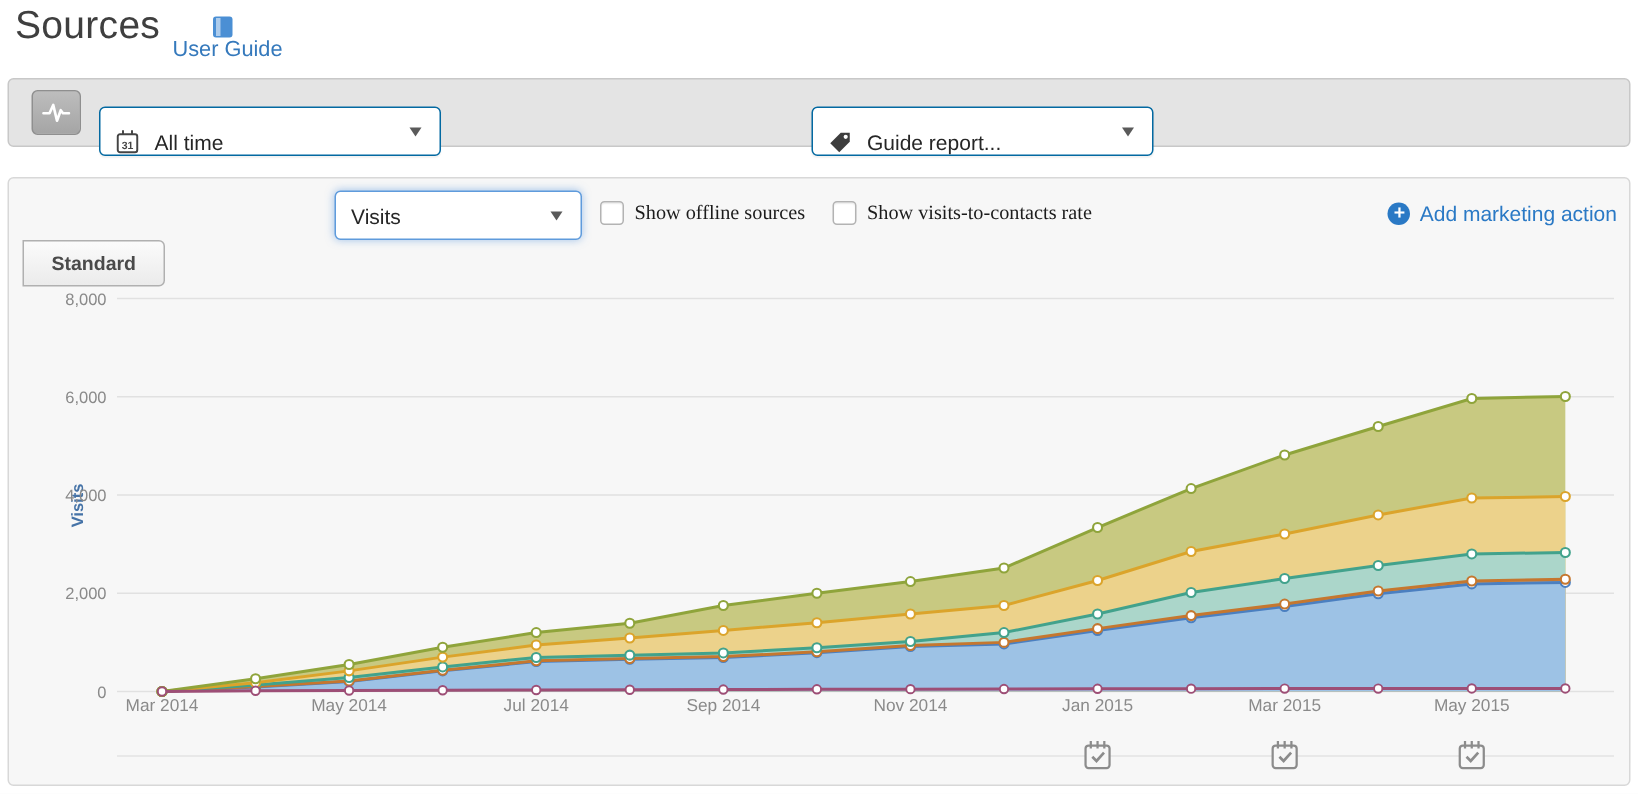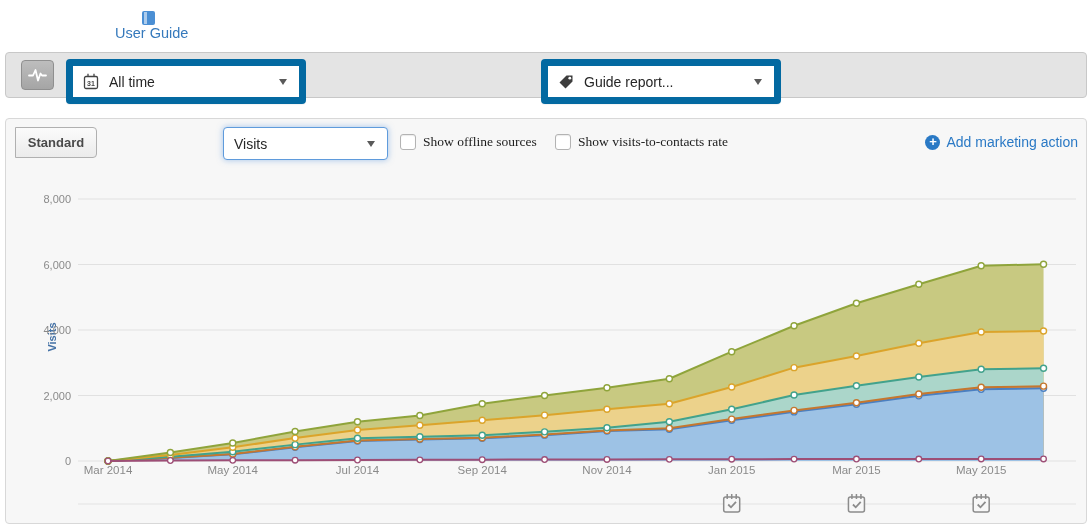--- a/index.html
+++ b/index.html
@@ -13,35 +13,35 @@
   .book-icon{display:inline-block;width:13px;height:14px;background:#4b8fd4;border-radius:2px;
              margin-right:7px;position:relative;}
   .book-icon:before{content:"";position:absolute;left:2px;top:1px;bottom:1px;width:3px;
              background:rgba(255,255,255,.55);}
   
   .filter-bar{position:absolute;left:5px;top:52px;width:1080px;height:44px;
               background:#e4e4e4;border:1px solid #c8c8c8;border-radius:4px;}
   .pulse-btn{position:absolute;left:15px;top:7px;width:33px;height:30px;
              background:linear-gradient(#bdbdbd,#a5a5a5);border:1px solid #8f8f8f;
              border-radius:4px;padding:0;cursor:pointer;display:flex;align-items:center;justify-content:center;}
-  .dd{position:absolute;top:6px;width:226px;height:31px;background:#fff;
-      border:7px solid #0369a1;border-radius:4px;box-shadow:0 1px 1px rgba(0,0,0,.05);
-      cursor:pointer;display:flex;align-items:center;}
+  .dd{position:absolute;top:18px;width:226px;height:31px;background:#fff;
+      border:1px solid #0369a1;border-radius:4px;box-shadow:0 1px 1px rgba(0,0,0,.05);
+      cursor:pointer;display:flex;align-items:flex-end;}
   .dd .ficon{margin-left:10px;display:flex;align-items:center;}
   .dd-label{margin-left:10px;font-size:14px;color:#262626;}
   .caret{position:absolute;right:12px;top:13px;width:0;height:0;
          border-left:4.5px solid transparent;border-right:4.5px solid transparent;
          border-top:6px solid #5a5a5a;}
   
   .panel{position:absolute;left:5px;top:118px;width:1080px;height:404px;
          background:#f7f7f7;border:1px solid #d8d8d8;border-radius:4px;}
   .seg{position:absolute;left:10px;top:8px;display:flex;}
-  .seg-btn{width:82px;height:31px;font-family:"Liberation Sans",sans-serif;
+  .seg-btn{width:95px;height:31px;font-family:"Liberation Sans",sans-serif;
            font-size:13px;font-weight:bold;color:#4a4a4a;cursor:pointer;
-           background:linear-gradient(#fbfbfb,#ebebeb);border:1px solid #b0b0b0;}
+           background:linear-gradient(#fbfbfb,#ebebeb);border:1px solid #b0b0b0;margin-top:33px;}
   .seg-btn:first-child{border-radius:4px 0 0 4px;}
   .seg-btn:last-child{border-radius:0 4px 4px 0;margin-left:-1px;}
   .seg-btn.active{background:#d6d6d6;box-shadow:inset 0 1px 3px rgba(0,0,0,.18);}
   .metric-select{position:absolute;left:217px;top:8px;width:163px;height:31px;background:#fff;
        border:1px solid #5f9bdc;border-radius:4px;box-shadow:0 0 6px rgba(90,150,220,.55);
        cursor:pointer;display:flex;align-items:center;font-size:14px;color:#262626;}
   .metric-select span:first-child{margin-left:10px;}
   .cb{position:absolute;top:15px;display:flex;align-items:center;cursor:pointer;font-family:Liberation Serif, serif;}
   .cb .box{width:14px;height:14px;background:#fff;border:1px solid #b3b3b3;border-radius:3px;
            box-shadow:inset 0 1px 1px rgba(0,0,0,.08);}
@@ -55,20 +55,21 @@
           transform:rotate(-90deg);color:#4673a7;font-weight:bold;font-size:11px;}
   #chart{position:absolute;left:1px;top:47px;}
   svg text{font-family:"Liberation Sans",sans-serif;font-size:11px;fill:#8a8a8a;}
   svg text.xlab{font-size:11.5px;}
 </style>
 </head>
 <body>
 
 <div class="page">
 
+  <h1 class="page-title">Sources</h1>
   <a class="user-guide">
     <span class="book-icon"></span>
     <span>User Guide</span>
   </a>
 
   <div class="filter-bar">
     <button class="pulse-btn">
       <svg width="19" height="16">
         <polyline points="1,8.5 5,8.5 7.5,3 10,13.5 12.5,6.5 14,8.5 18,8.5" fill="none" stroke="#ffffff" stroke-width="1.8" stroke-linejoin="round" stroke-linecap="round"></polyline>
       </svg>

